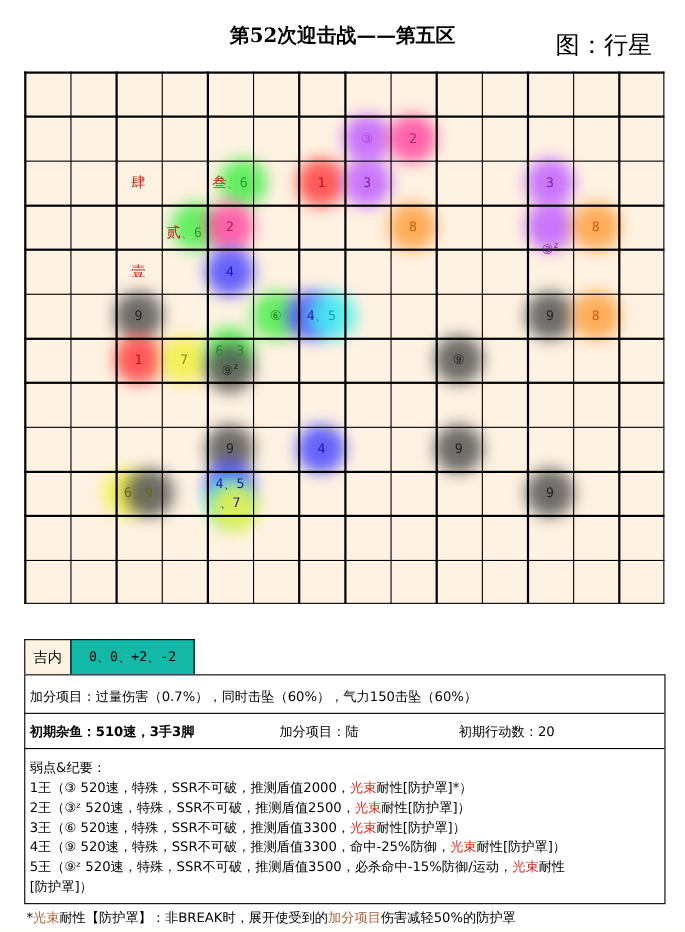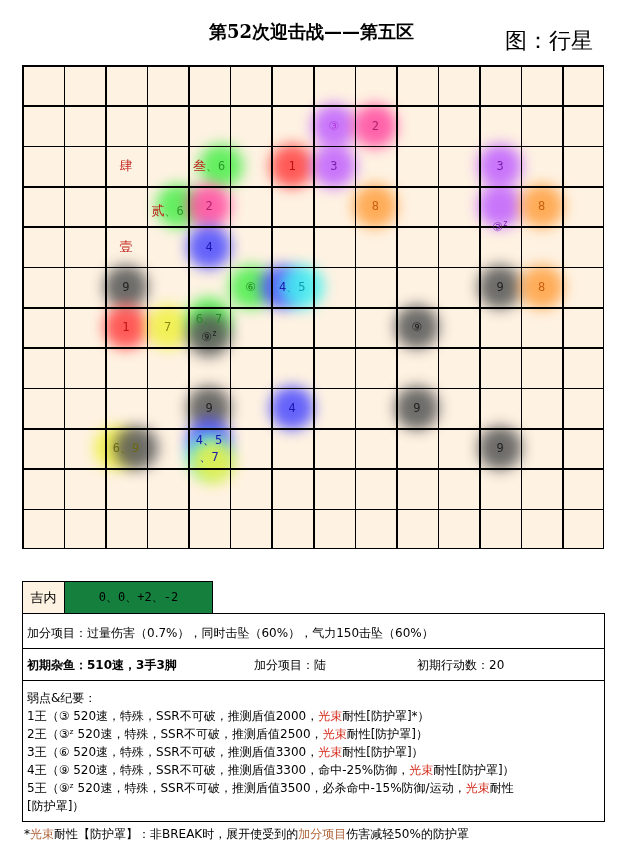--- a/index.html
+++ b/index.html
@@ -104,36 +104,36 @@
     <div class="mark" style="left: 519.643px; top: 141.167px; color: rgb(200, 96, 16);"><span>8</span></div>
     <div class="mark" style="left: 103.929px; top: 181.5px; color: rgb(192, 32, 26);"><span class="kanji">壹</span></div>
     <div class="mark" style="left: 187.071px; top: 181.5px; color: rgb(26, 26, 176);"><span>4</span></div>
     <div class="mark" style="left: 103.929px; top: 221.833px; color: rgb(34, 34, 34);"><span>9</span></div>
     <div class="mark" style="left: 228.643px; top: 221.833px; color: rgb(26, 138, 26);"><span>⑥</span></div>
     <div class="mark" style="left: 270.214px; top: 221.833px; color: rgb(26, 26, 176);"><span>4</span><span style="color: rgb(16, 160, 176);">、5</span></div>
     <div class="mark" style="left: 478.071px; top: 221.833px; color: rgb(34, 34, 34);"><span>9</span></div>
     <div class="mark" style="left: 519.643px; top: 221.833px; color: rgb(200, 96, 16);"><span>8</span></div>
     <div class="mark" style="left: 103.929px; top: 262.167px; color: rgb(192, 16, 16);"><span>1</span></div>
     <div class="mark" style="left: 145.5px; top: 262.167px; color: rgb(138, 138, 16);"><span>7</span></div>
-    <div class="mark" style="left: 187.071px; top: 254.167px; color: rgb(42, 138, 42);"><span>6、7</span></div>
+    <div class="mark" style="left: 187.071px; top: 254.167px; color: rgb(42, 138, 42);"><span>6、3</span></div>
     <div class="mark" style="left: 187.071px; top: 271.167px; color: rgb(34, 34, 34);"><span>⑨</span><span class="sup">z</span></div>
     <div class="mark" style="left: 394.929px; top: 262.167px; color: rgb(34, 34, 34);"><span>⑨</span></div>
     <div class="mark" style="left: 187.071px; top: 342.833px; color: rgb(34, 34, 34);"><span>9</span></div>
     <div class="mark" style="left: 270.214px; top: 342.833px; color: rgb(26, 26, 176);"><span>4</span></div>
     <div class="mark" style="left: 394.929px; top: 342.833px; color: rgb(34, 34, 34);"><span>9</span></div>
     <div class="mark" style="left: 103.929px; top: 383.167px; color: rgb(106, 106, 16);"><span>6、9</span></div>
     <div class="mark" style="left: 187.071px; top: 375.167px; color: rgb(26, 26, 176);"><span>4、5</span></div>
     <div class="mark" style="left: 187.071px; top: 392.167px; color: rgb(26, 26, 176);"><span>、7</span></div>
     <div class="mark" style="left: 478.071px; top: 383.167px; color: rgb(34, 34, 34);"><span>9</span></div>
   </div>
 
 <div class="tabcell" style="left:22px;width:43px;background:#fef2e2;justify-content:center;">
     <span>吉内</span>
   </div>
-<div class="tabcell" style="left:64px;width:149px;background:#15803d;justify-content:center;font-family:'DejaVu Sans Mono',monospace;font-size:12px;">
+<div class="tabcell" style="left:64px;width:113px;background:#14b8a6;justify-content:center;font-family:'DejaVu Sans Mono',monospace;font-size:12px;">
     <span>0、0、+2、-2</span>
   </div>
 
 <div class="box" style="left:22px;top:613px;width:581px;height:207px;"></div>
 <div class="row-text" style="top:625px;">加分项目：过量伤害（0.7%），同时击坠（60%），气力150击坠（60%）</div>
 <div class="hr" style="top:648px;"></div>
 <div class="row-text" style="top:657px;font-weight:bold;">初期杂鱼：510速，3手3脚</div>
 <div class="row-text" style="left:254px;top:657px;">加分项目：陆</div>
 <div class="row-text" style="left:417px;top:657px;">初期行动数：20</div>
 <div class="hr" style="top:680px;"></div>

